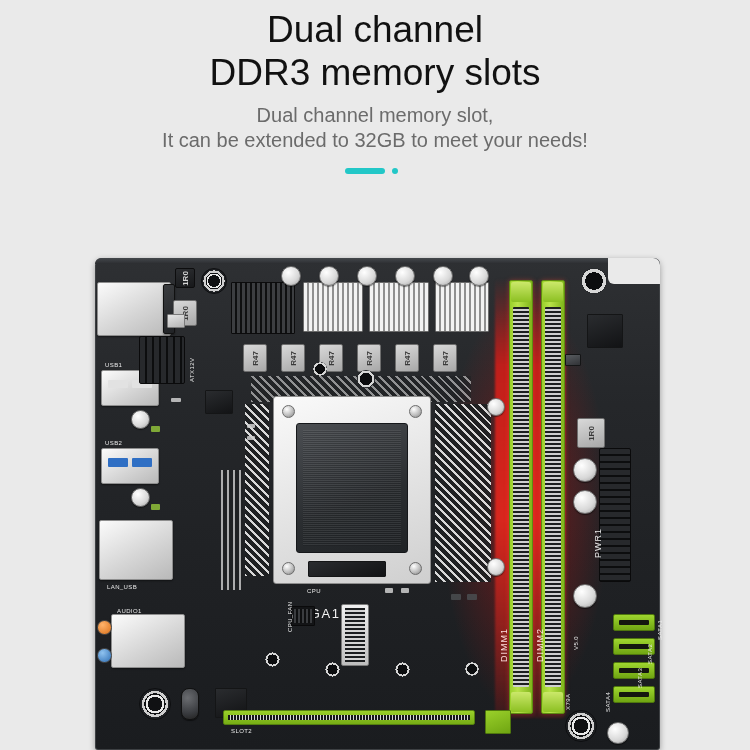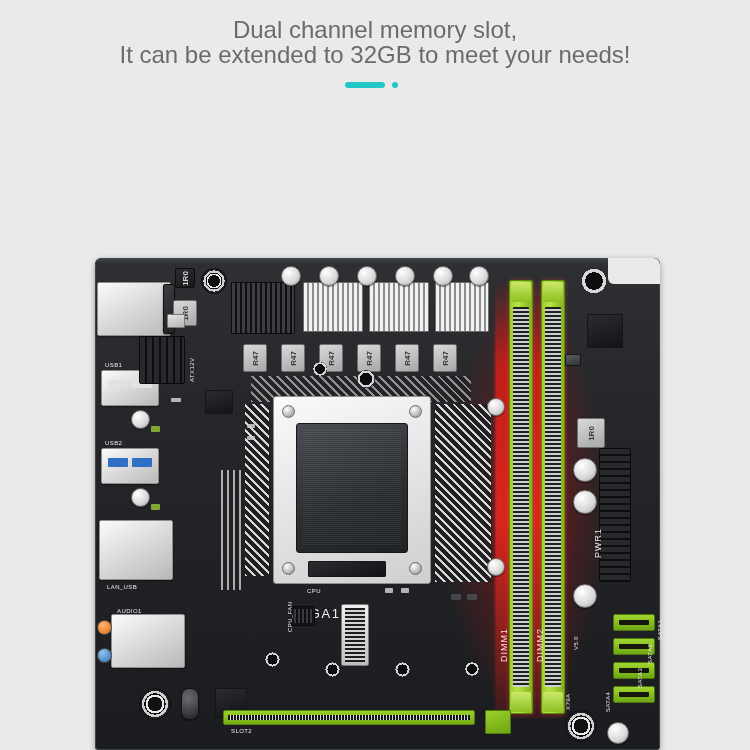--- a/index.html
+++ b/index.html
@@ -11,21 +11,21 @@
   .page{position:relative;width:750px;height:750px;background:#eaeaea;}
 
   
   .header{position:absolute;left:0;top:0;width:750px;text-align:center;}
   .title{
     color:#111;font-size:37px;line-height:43px;font-weight:400;
     letter-spacing:0px;padding-top:8px;
   }
   .title .l2{display:block;}
   .subtitle{
-    color:#6b6b6b;font-size:24px;line-height:25px;font-weight:400;
+    color:#6b6b6b;font-size:20px;line-height:25px;font-weight:400;
     margin-top:9px;
     text-align:center;
   }
   .subtitle span{display:block;}
   .divider{
     margin:13px auto 0 auto;width:60px;height:10px;position:relative;
   }
   .divider .bar{
     position:absolute;left:0;top:2px;width:40px;height:6px;border-radius:3px;
     background:#22c7c7;
@@ -239,20 +239,22 @@
     background:repeating-linear-gradient(180deg,#1b1d1f 0 2px,#d4d4d4 2px 4px);
   }
 </style>
 </head>
 <body>
 
 <div class="page">
 
   <div class="header">
     <div class="title">
+      <span>Dual channel</span>
+      <span class="l2">DDR3 memory slots</span>
     </div>
     <div class="subtitle">
       <span>Dual channel memory slot,</span>
       <span>It can be extended to 32GB to meet your needs!</span>
     </div>
     <div class="divider">
       <div class="bar"></div>
       <div class="dot"></div>
     </div>
   </div>

